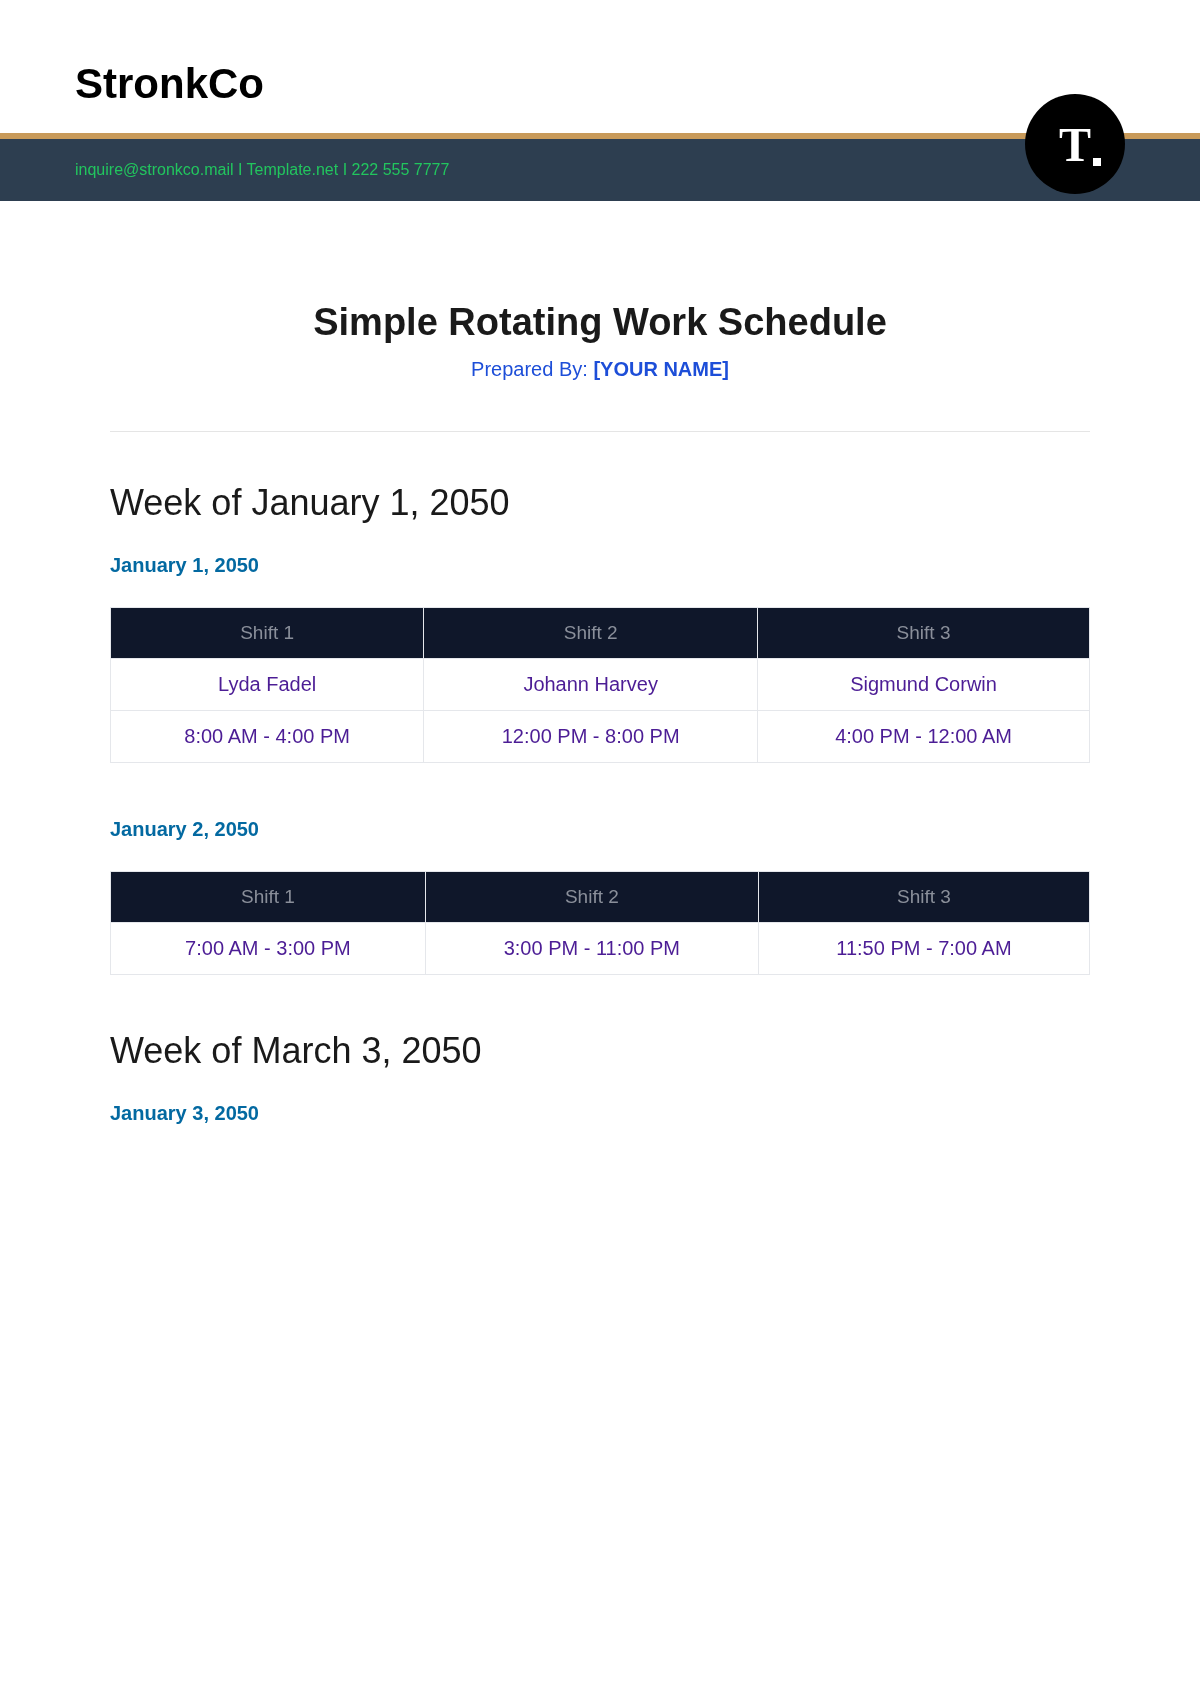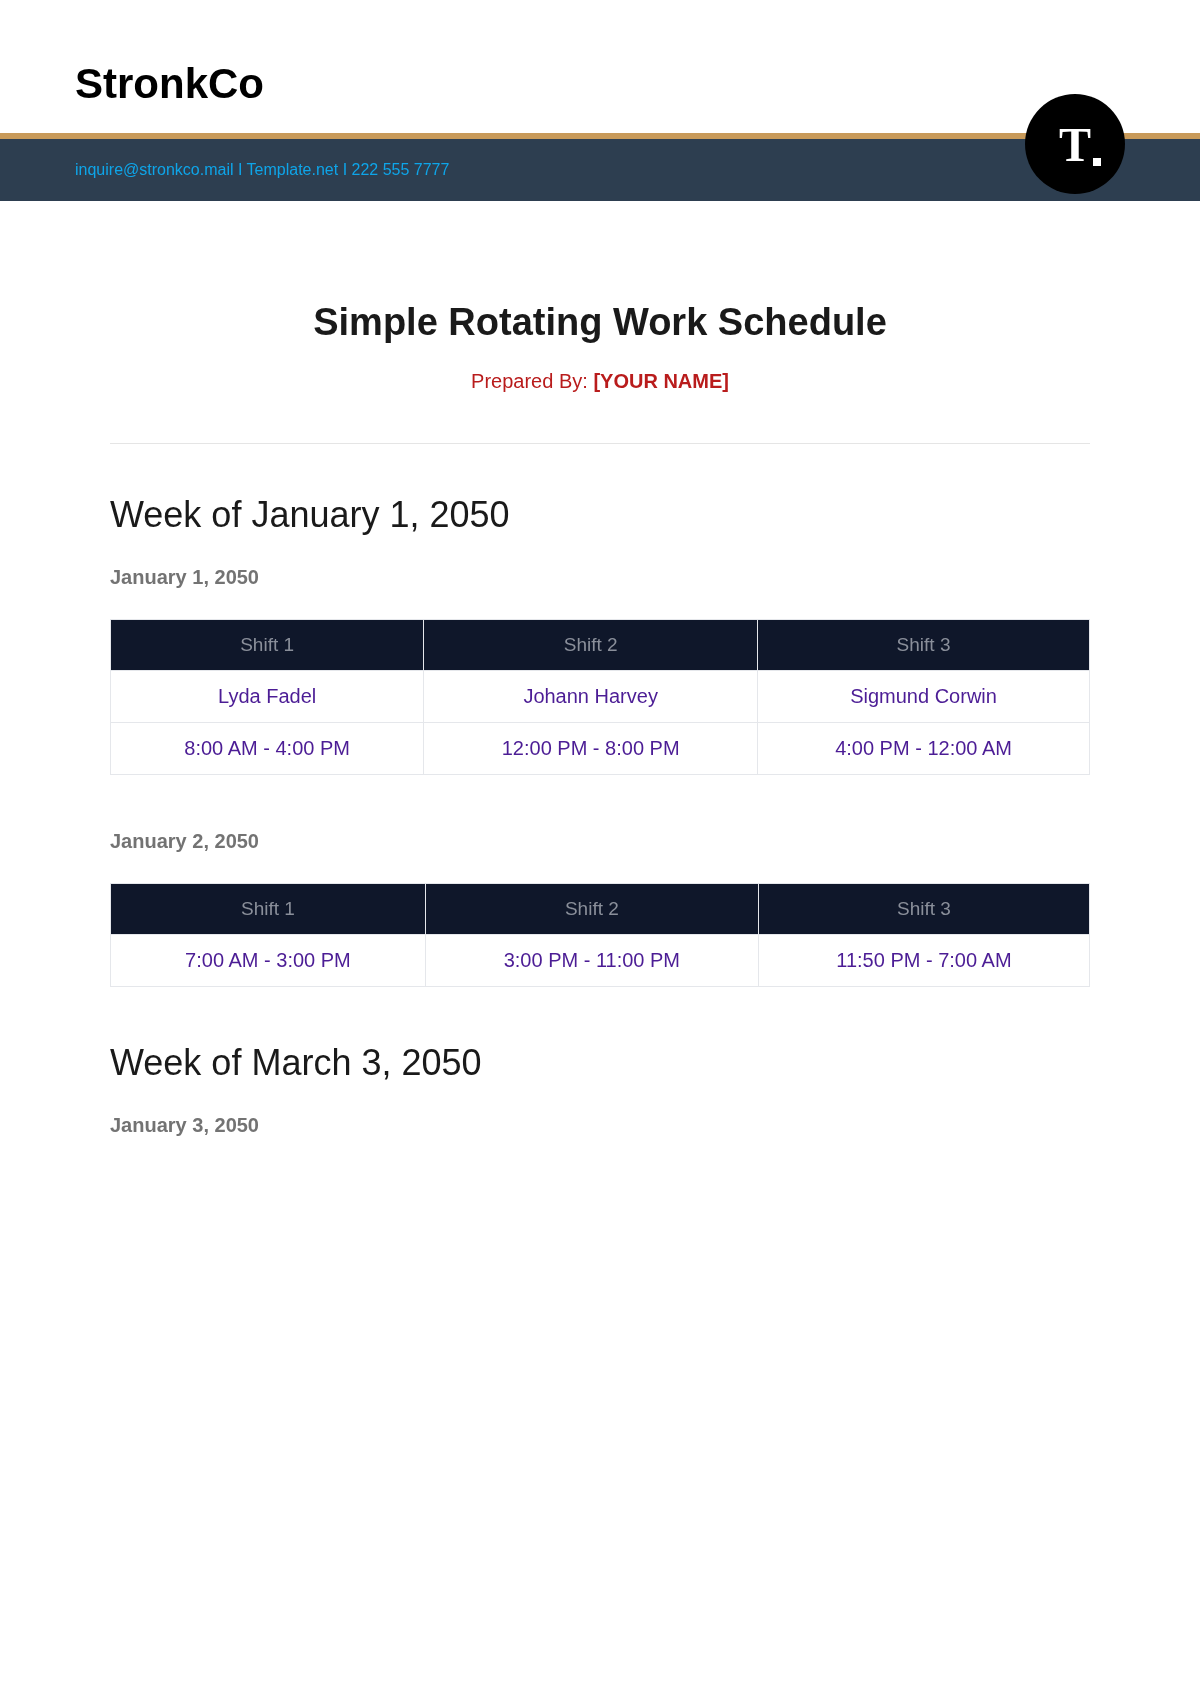--- a/index.html
+++ b/index.html
@@ -20,21 +20,21 @@
       padding: 60px 75px 25px 75px;
       color: #000;
     }
     .header-bar {
       position: relative;
       background: #2d3e50;
       border-top: 6px solid #c89a5a;
       padding: 22px 75px;
     }
     .contact-info {
-      color: #0ea5e9;
+      color: #22c55e;
       font-size: 16px;
       font-weight: 400;
     }
     .logo-badge {
       position: absolute;
       right: 75px;
       top: -45px;
       width: 100px;
       height: 100px;
       background: #000;
@@ -57,26 +57,26 @@
       right: 24px;
     }
     .content {
       padding: 100px 110px 0 110px;
     }
     .doc-title {
       font-size: 38px;
       font-weight: 800;
       text-align: center;
       color: #1a1a1a;
-      margin-bottom: 26px;
+      margin-bottom: 14px;
     }
     .prepared-by {
       text-align: center;
       font-size: 20px;
-      color: #b91c1c;
+      color: #1d4ed8;
       margin-bottom: 50px;
     }
     .prepared-by .label {
       font-weight: 400;
     }
     .prepared-by .value {
       font-weight: 700;
     }
     .divider {
       border: none;
@@ -85,21 +85,21 @@
     }
     .week-heading {
       font-size: 36px;
       font-weight: 400;
       color: #1a1a1a;
       margin-bottom: 30px;
     }
     .day-heading {
       font-size: 20px;
       font-weight: 700;
-      color: #737373;
+      color: #0369a1;
       margin-bottom: 30px;
     }
     table {
       width: 100%;
       border-collapse: collapse;
       margin-bottom: 55px;
     }
     th {
       background: #0f172a;
       color: #8a8f9a;

